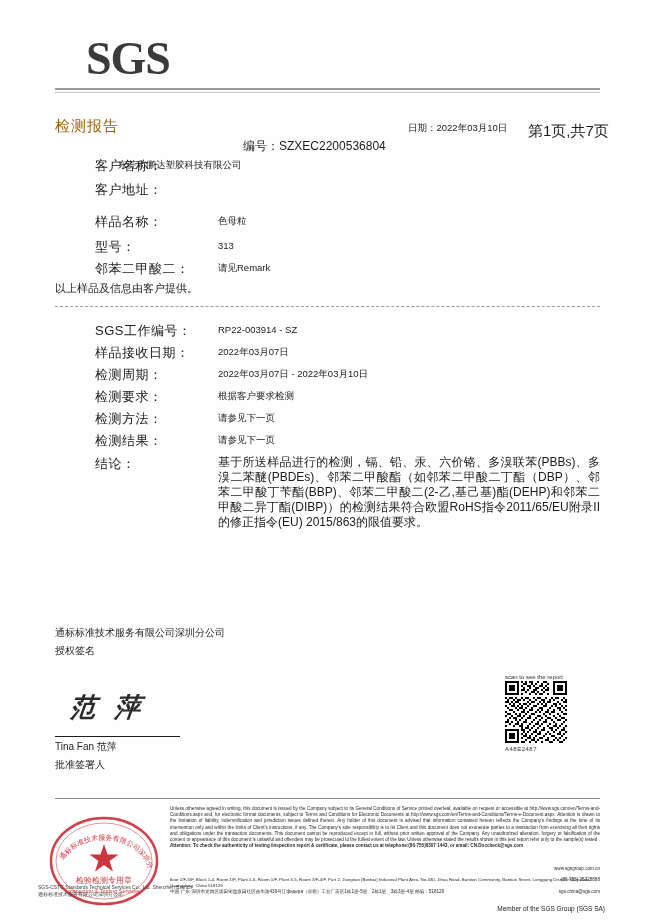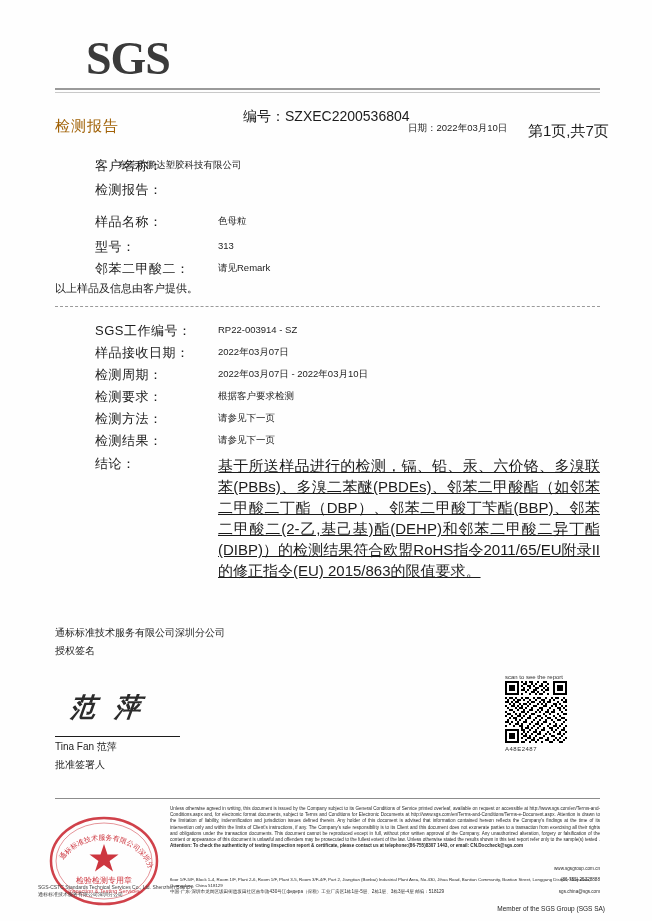--- a/index.html
+++ b/index.html
@@ -59,22 +59,22 @@
     left: 55px;
     top: 117px;
     font-size: 15px;
     font-weight: normal;
     color: #a16207;
     letter-spacing: 1px;
   }
   .hdr-no {
     position: absolute;
     left: 224px;
-    top: 108px;
-    font-size: 14px;
+    top: 138px;
+    font-size: 12px;
     color: #1c1c1c;
     padding-left: 19px;
   }
   .hdr-date {
     position: absolute;
     left: 408px;
     top: 122px;
     font-size: 9.5px;
     color: #1c1c1c;
     text-align: right;
@@ -117,25 +117,24 @@
     position: absolute;
     left: 55px;
     font-size: 11px;
     color: #1c1c1c;
   }
 
   .concl-text {
     position: absolute;
     left: 218px;
     width: 382px;
-    font-size: 15px;
-    line-height: 21px;
+    font-size: 12px;
+    line-height: 15px;
     color: #1c1c1c;
     text-align: justify;
-    text-decoration: underline;
   }
 
   
   .sig-company {
     position: absolute;
     left: 55px;
     top: 626px;
     font-size: 10px;
     color: #1c1c1c;
   }
@@ -307,21 +306,21 @@
       <span>编号：</span><span>SZXEC2200536804</span>
     </div>
     <div class="hdr-date">
       <span>日期：</span><span>2022年03月10日</span>
     </div>
     <div class="hdr-page">第1页,共7页</div>
 
     <div class="fld-label" style="top:157px">客户名称：</div>
     <div class="fld-value v-a" style="top:159px">东莞市鹏达塑胶科技有限公司</div>
 
-    <div class="fld-label" style="top:181px">检测报告：</div>
+    <div class="fld-label" style="top:181px">客户地址：</div>
 
     <div class="fld-label" style="top:213px">样品名称：</div>
     <div class="fld-value v-b" style="top:215px">色母粒</div>
 
     <div class="fld-label" style="top:238px">型号：</div>
     <div class="fld-value v-b" style="top:240px">313</div>
 
     <div class="fld-label" style="top:260px">邻苯二甲酸二：</div>
     <div class="fld-value v-b" style="top:262px">请见Remark</div>
 

